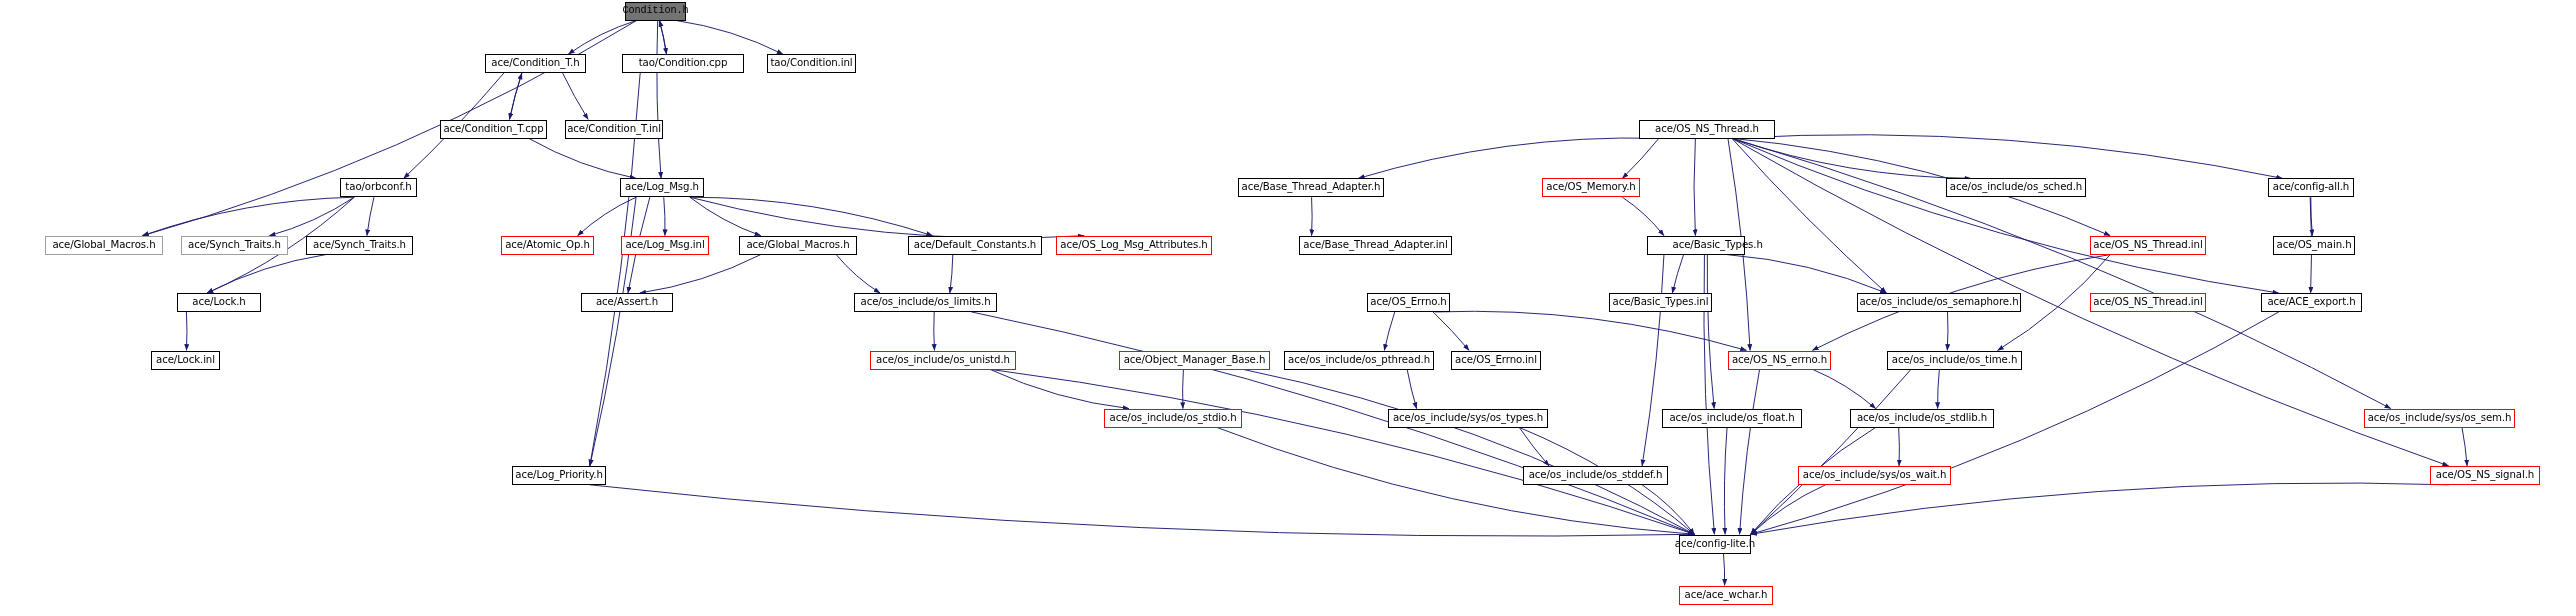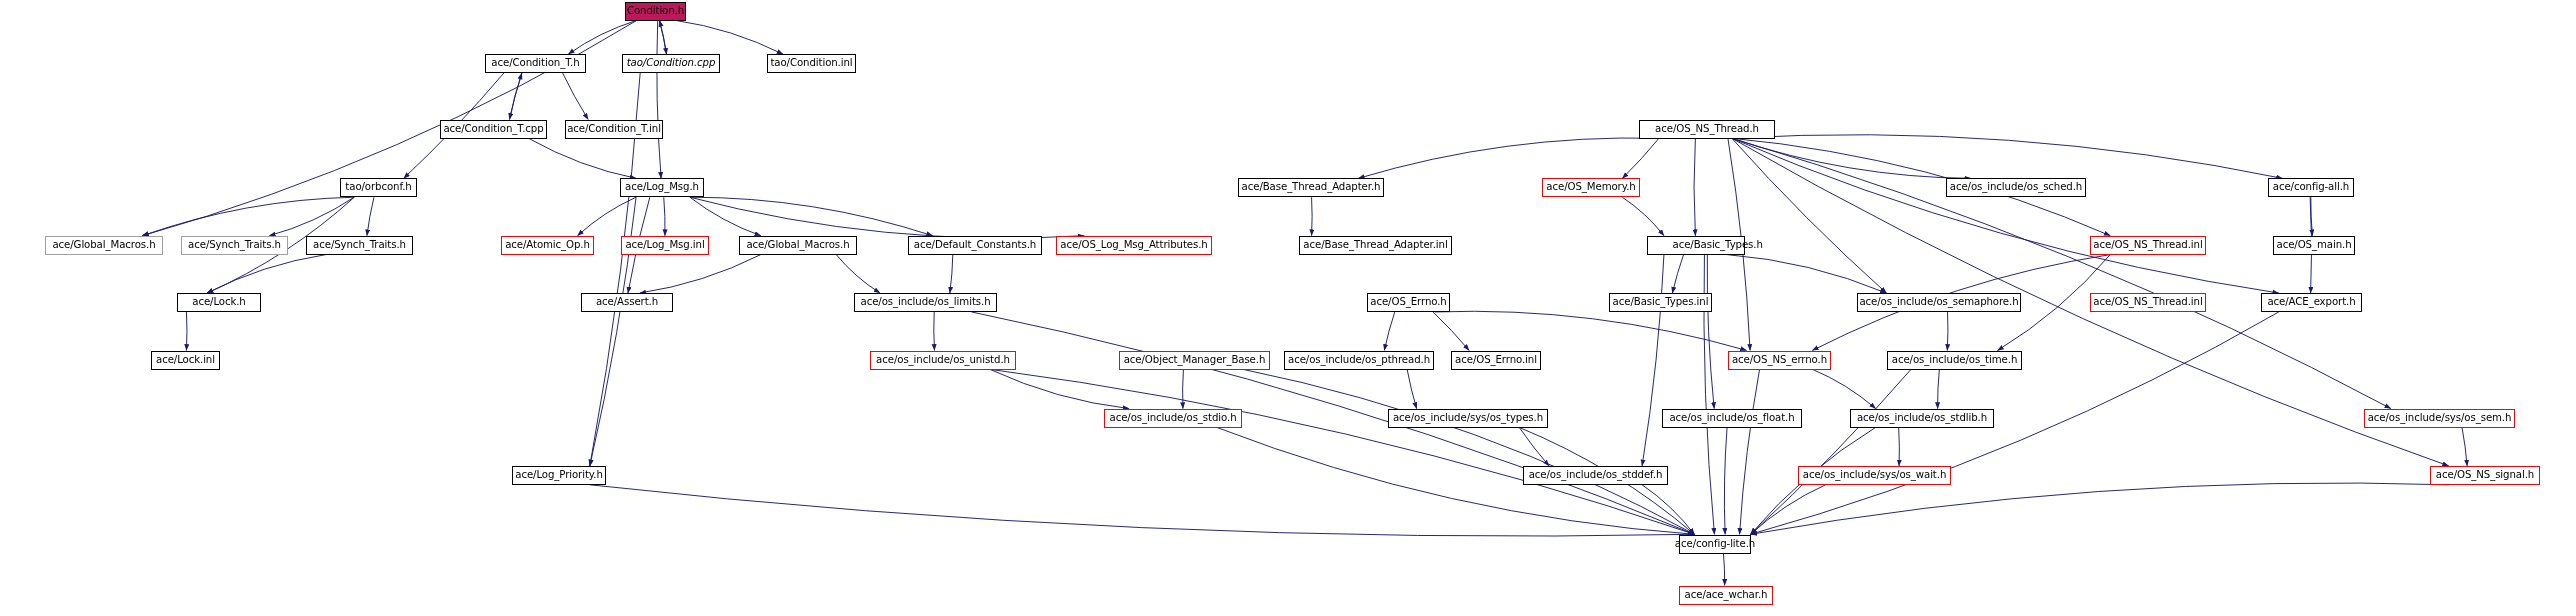--- a/index.html
+++ b/index.html
@@ -30,21 +30,21 @@
     display:flex;
     align-items:center;
     justify-content:center;
     white-space:nowrap;
     padding:0 4.7px;
     letter-spacing:-0.1px;
     z-index:5;
   }
   .node.red{ border-color:#ff0000; }
   .node.grey{ border-color:#a0a0a0; }
-  .node.root{ background:#be185d; border-color:#000000; }
+  .node.root{ background:#737373; border-color:#000000;font-family:Liberation Mono, monospace; }
 </style>
 </head>
 <body>
 
 <div id="canvas">
   <svg id="edges" xmlns="http://www.w3.org/2000/svg" viewBox="0 0 3276 784" width="2576" height="616">
     <defs>
       <marker id="arrow" markerWidth="9" markerHeight="9" refX="8" refY="3.2" orient="auto" markerUnits="userSpaceOnUse">
         <path d="M0,0 L8.5,3.2 L0,6.4 z" fill="#191970"></path>
       </marker>
@@ -126,21 +126,21 @@
         <path d="M3132.2,544.0 Q3136.8,568.3 3138.7,593.0" fill="none" stroke="#191970" stroke-width="1.2" marker-end="url(#arrow)"></path>
         <path d="M3115.2,617.0 Q2667.8,602.6 2226.8,680.0" fill="none" stroke="#191970" stroke-width="1.2" marker-end="url(#arrow)"></path>
         <path d="M2899.0,397.0 Q2580.8,580.9 2226.8,680.0" fill="none" stroke="#191970" stroke-width="1.2" marker-end="url(#arrow)"></path>
         <path d="M749.4,617.0 Q1450.2,694.5 2155.2,680.0" fill="none" stroke="#191970" stroke-width="1.2" marker-end="url(#arrow)"></path>
         <path d="M2192.2,704.0 Q2194.1,724.5 2193.7,745.0" fill="none" stroke="#191970" stroke-width="1.2" marker-end="url(#arrow)"></path>
       </g>
   </svg>
   <div id="node-layer">
       <div class="node root" style="left: 625px; top: 1.6px; width: 61px;">Condition.h</div>
       <div class="node" style="left: 485px; top: 54px; width: 101px;">ace/Condition_T.h</div>
-      <div class="node" style="left: 622px; top: 54px; width: 98px; font-style: italic;">tao/Condition.cpp</div>
+      <div class="node" style="left: 622px; top: 54px; width: 122px;">tao/Condition.cpp</div>
       <div class="node" style="left: 767px; top: 54px; width: 89px;">tao/Condition.inl</div>
       <div class="node" style="left: 440px; top: 120px; width: 107px;">ace/Condition_T.cpp</div>
       <div class="node" style="left: 565px; top: 120px; width: 98px;">ace/Condition_T.inl</div>
       <div class="node" style="left: 1639px; top: 120px; width: 136px;">ace/OS_NS_Thread.h</div>
       <div class="node" style="left: 340px; top: 178px; width: 77px;">tao/orbconf.h</div>
       <div class="node" style="left: 620px; top: 178px; width: 84px;">ace/Log_Msg.h</div>
       <div class="node" style="left: 1238px; top: 178px; width: 146px;">ace/Base_Thread_Adapter.h</div>
       <div class="node red" style="left: 1542px; top: 178px; width: 98px;">ace/OS_Memory.h</div>
       <div class="node" style="left: 1946px; top: 178px; width: 140px;">ace/os_include/os_sched.h</div>
       <div class="node" style="left: 2268px; top: 178px; width: 86px;">ace/config-all.h</div>

